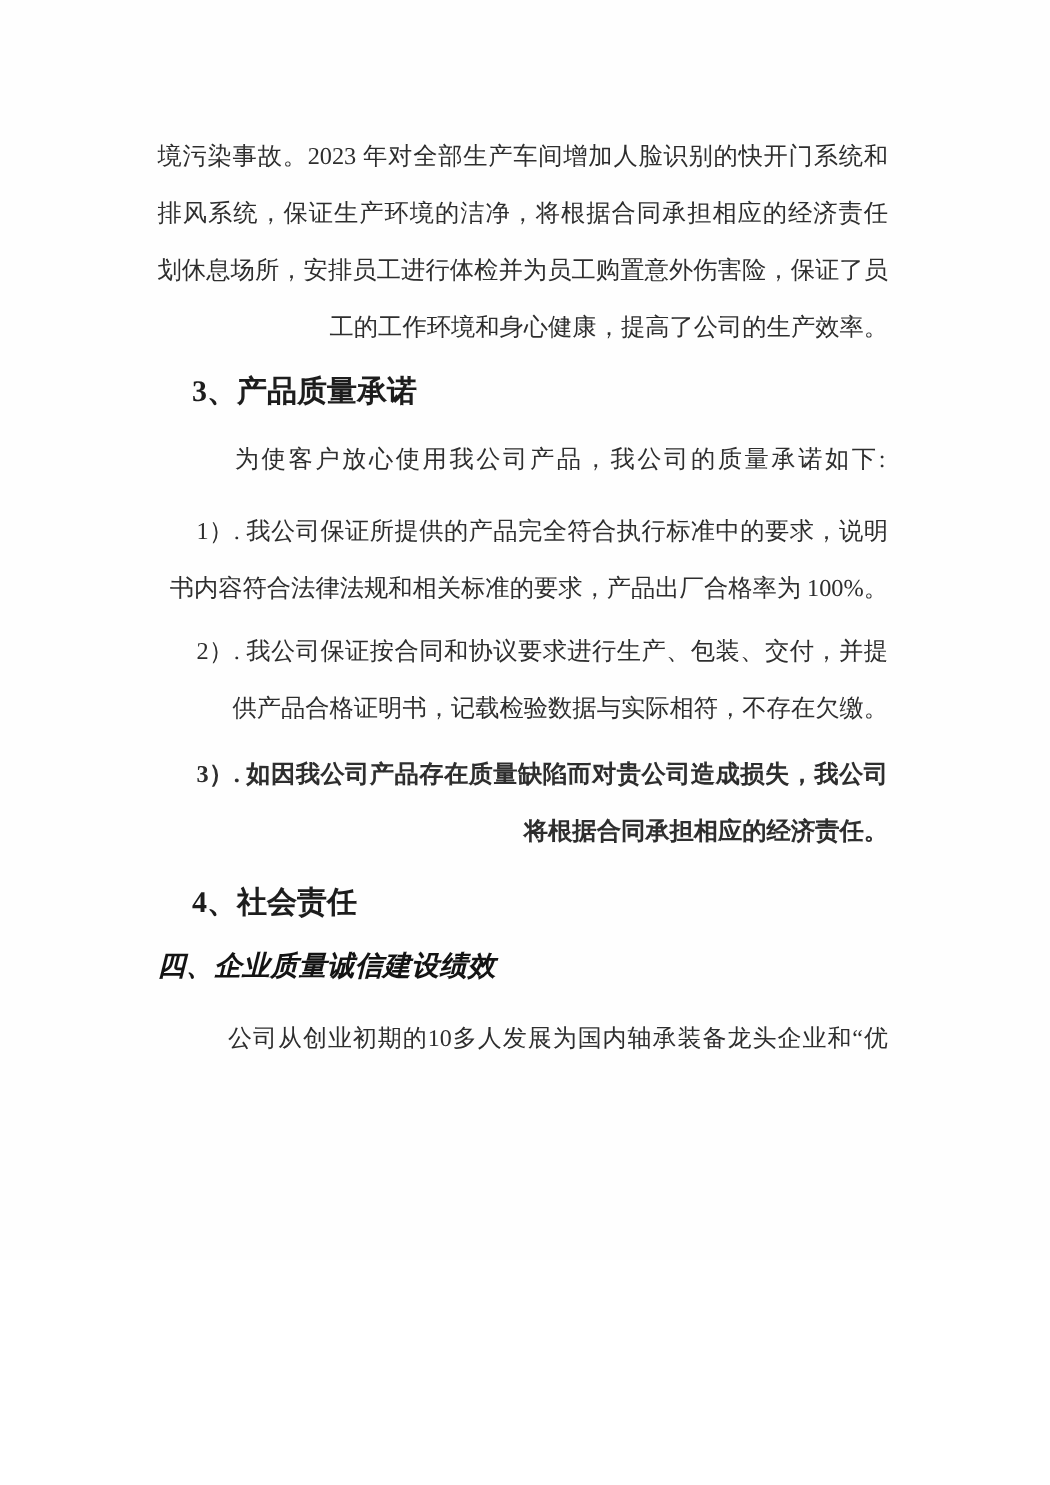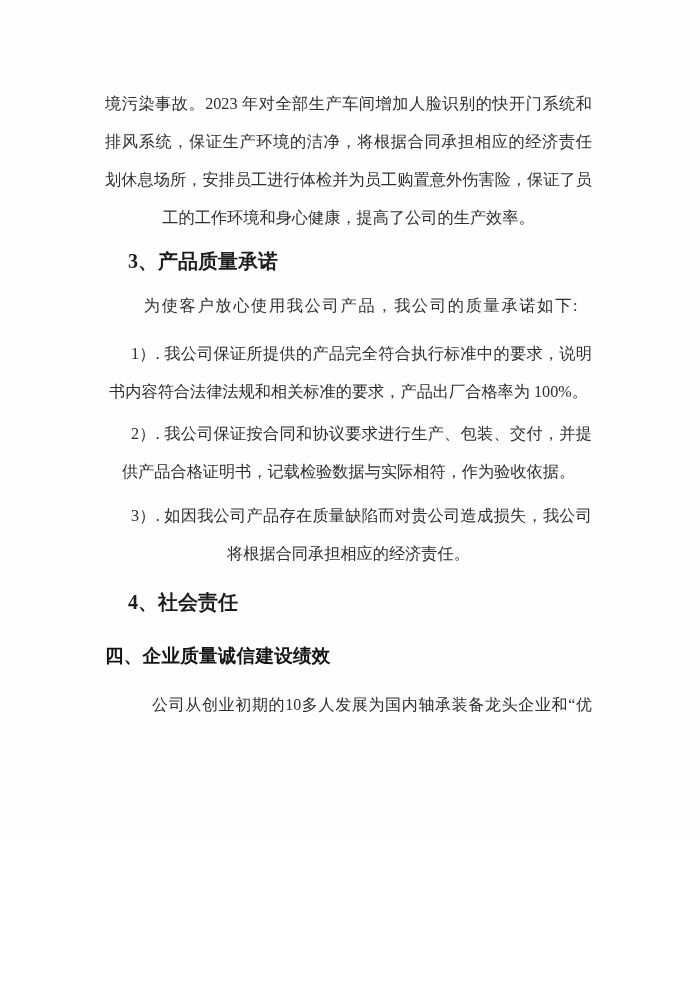--- a/index.html
+++ b/index.html
@@ -19,21 +19,21 @@
   .content {
     position: absolute;
     left: 105px;
     top: 85px;
     width: 487px;
   }
   .line {
     font-size: 16.2px;
     line-height: 38px;
     color: #2e2e2e;
-    text-align: center;
+    text-align: right;
   }
   
   .fill {
     text-align: justify;
     text-align-last: justify;
     text-justify: inter-character;
   }
   .ind    { text-indent: 26px; }
   .ind-lg { text-indent: 47px; }
   .sp     { letter-spacing: 1.7px; }
@@ -54,22 +54,22 @@
     font-weight: 700;
     color: #141414;
     letter-spacing: 0.3px;
     font-family: "Liberation Sans", "DejaVu Sans", sans-serif;
   }
   .para { margin: 0; }
   .mt5  { margin-top: 5px; }
   .mt7  { margin-top: 7px; }
   .mt10 { margin-top: 10px; }
   .mt4  { margin-top: 4px; }
-  .mt6  { margin-top: 6px; }
-  .mt0  { margin-top: 16px; }
+  .mt6  { margin-top: 6px; font-weight: bold; }
+  .mt0  { margin-top: 4px; font-style: italic; }
   .mt11 { margin-top: 11px; }
   .pageno {
     position: absolute;
     top: 898px;
     left: 0;
     width: 700px;
     text-align: center;
     font-size: 12px;
     line-height: 16px;
     color: #737373;
@@ -95,21 +95,21 @@
       <div class="line ind sp">为使客户放心使用我公司产品，我公司的质量承诺如下:</div>
     </div>
 
     <div class="para mt10">
       <div class="line ind fill">1）. 我公司保证所提供的产品完全符合执行标准中的要求，说明</div>
       <div class="line">书内容符合法律法规和相关标准的要求，产品出厂合格率为 100%。</div>
     </div>
 
     <div class="para mt4">
       <div class="line ind fill">2）. 我公司保证按合同和协议要求进行生产、包装、交付，并提</div>
-      <div class="line">供产品合格证明书，记载检验数据与实际相符，作为验收依据。</div>
+      <div class="line">供产品合格证明书，记载检验数据与实际相符，不存在欠缴。</div>
     </div>
 
     <div class="para mt6">
       <div class="line ind fill">3）. 如因我公司产品存在质量缺陷而对贵公司造成损失，我公司</div>
       <div class="line">将根据合同承担相应的经济责任。</div>
     </div>
 
     <div class="h2 mt10">4、社会责任</div>
 
 

